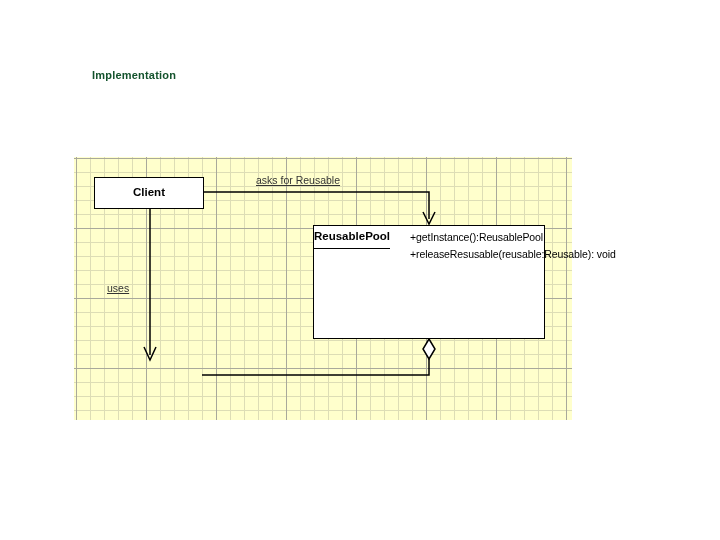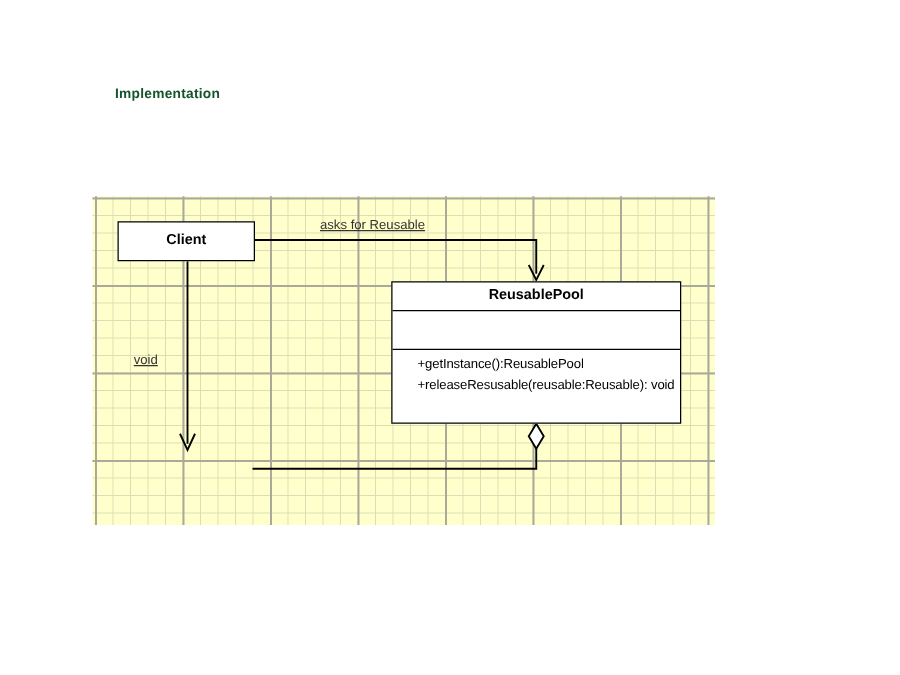--- a/index.html
+++ b/index.html
@@ -92,21 +92,21 @@
     align-items: center;
     justify-content: center;
   }
 
   #class-reusablepool {
     left: 239px;
     top: 68px;
     width: 232px;
     height: 114px;
     display: flex;
-    flex-direction: column;
+    flex-direction: row;
   }
   #reusablepool-name-compartment {
     height: 22px;
     border-bottom: 1.5px solid #000000;
     display: flex;
     align-items: center;
     justify-content: center;
   }
   #reusablepool-attributes-compartment {
     height: 30px;
@@ -181,15 +181,15 @@
 
     <div id="reusablepool-operations-compartment">
       <div class="uml-operation"><span class="static-op">+getInstance():ReusablePool</span></div>
       <div class="uml-operation"><span>+releaseResusable(reusable:Reusable): void</span></div>
     </div>
   </div>
 
 
   <div class="edge-label" id="label-asks-for-reusable">asks for Reusable</div>
 
-  <div class="edge-label" id="label-uses">void</div>
+  <div class="edge-label" id="label-uses">uses</div>
 
 </div>
 
 </body></html>

